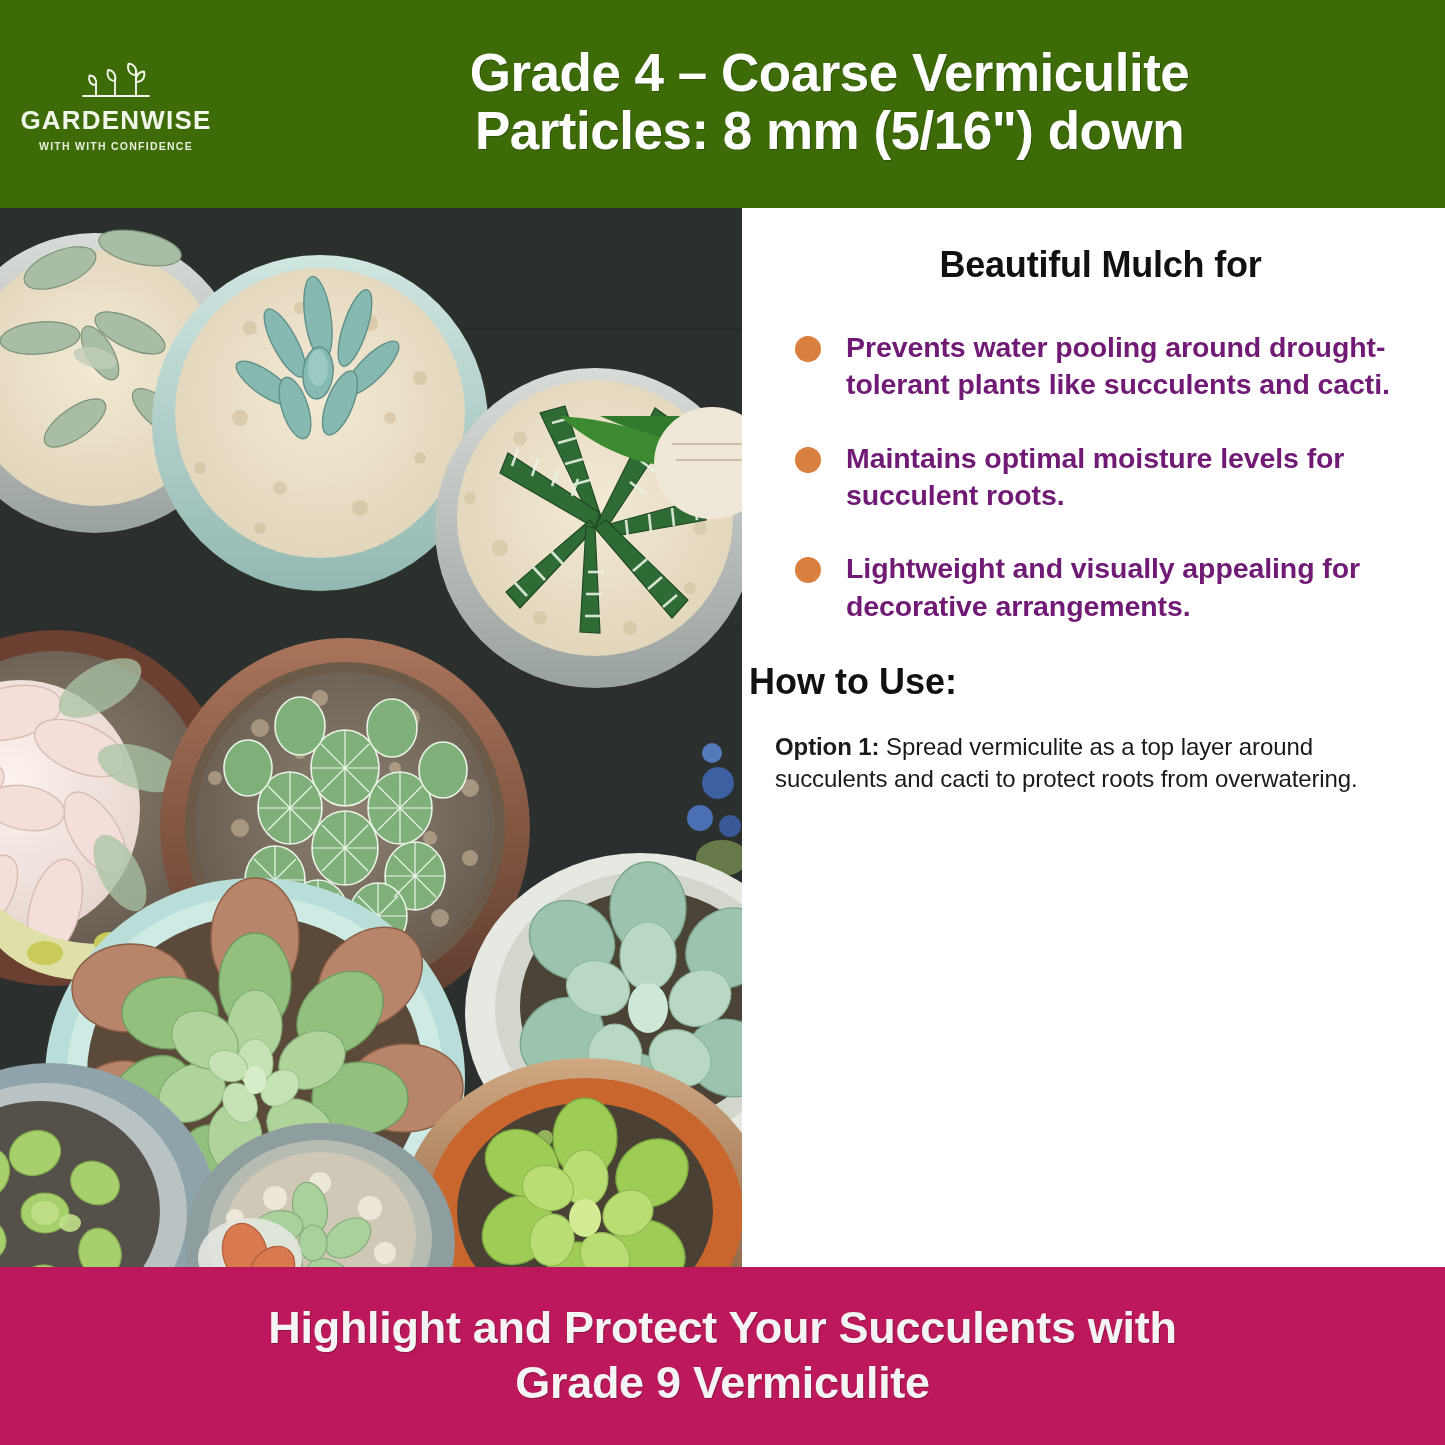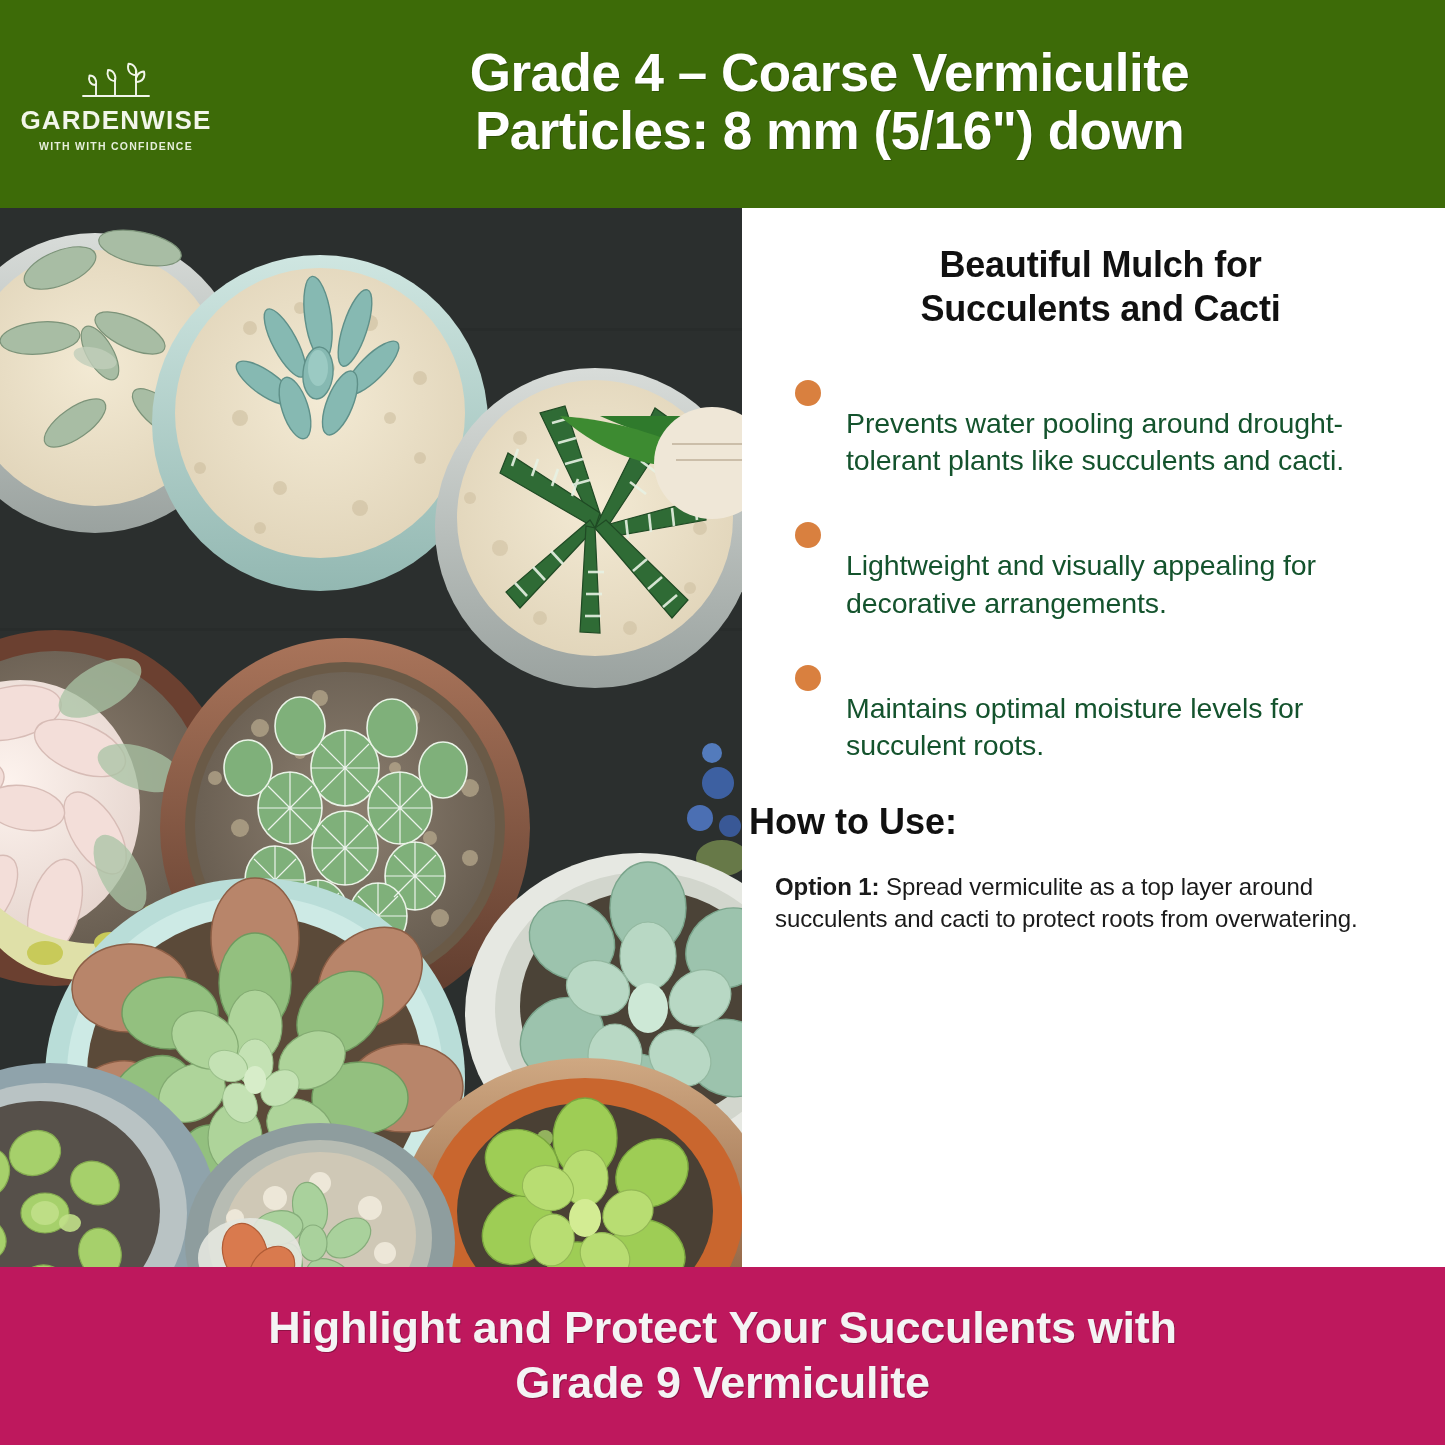--- a/index.html
+++ b/index.html
@@ -59,23 +59,22 @@
     text-align:center;font-weight:700;font-size:36px;line-height:1.22;
     color:#111;padding:28px 46px 0 46px;letter-spacing:-0.2px;
   }
   .bullets{margin:42px 0 0 0;padding:0 34px 0 46px;}
   .bullet{display:flex;align-items:flex-start;margin-bottom:36px;}
   .dot{
     flex:0 0 auto;width:26px;height:26px;border-radius:50%;
     background:#d9803f;margin-top:7px;margin-right:25px;
   }
   .btext{
-    font-size:28.5px;line-height:1.31;color:#14532d;font-weight:400;
+    font-size:28.5px;line-height:1.31;color:#701a75;font-weight:700;
     letter-spacing:-0.1px;
-    margin-top:32px;
   }
   .how-title{
     text-align:left;font-weight:700;font-size:36px;color:#111;
     margin-top:34px;
   }
   .option{
     padding:0 38px 0 26px;font-size:24px;line-height:1.33;color:#1a1a1a;
     margin-top:28px;letter-spacing:-0.1px;
   }
   .option b{font-weight:700;}
@@ -520,35 +519,34 @@
         </g>
       </g>
 
     </svg>
   </div>
 
   <div class="right">
 
     <div class="r-heading">
       <span>Beautiful Mulch for</span><br>
-      <span>Succulents and Cacti</span>
     </div>
 
     <div class="bullets">
       <div class="bullet">
         <span class="dot"></span>
         <span class="btext">Prevents water pooling around drought-tolerant plants like succulents and cacti.</span>
       </div>
       <div class="bullet">
         <span class="dot"></span>
-        <span class="btext">Lightweight and visually appealing for decorative arrangements.</span>
+        <span class="btext">Maintains optimal moisture levels for succulent roots.</span>
       </div>
       <div class="bullet">
         <span class="dot"></span>
-        <span class="btext">Maintains optimal moisture levels for succulent roots.</span>
+        <span class="btext">Lightweight and visually appealing for decorative arrangements.</span>
       </div>
     </div>
 
     <div class="how-title">How to Use:</div>
 
     <div class="option">
       <b>Option 1:</b><span> Spread vermiculite as a top layer around succulents and cacti to protect roots from overwatering.</span>
     </div>
 
 

